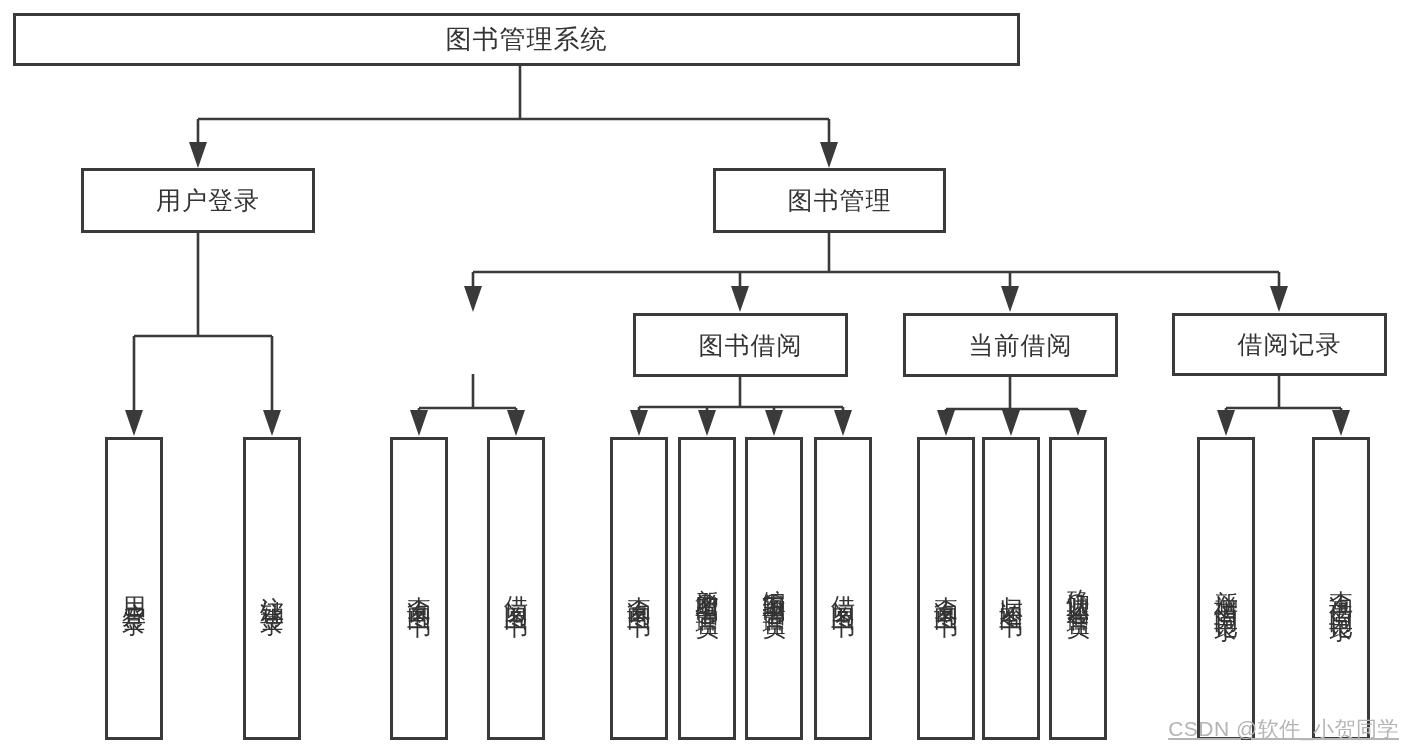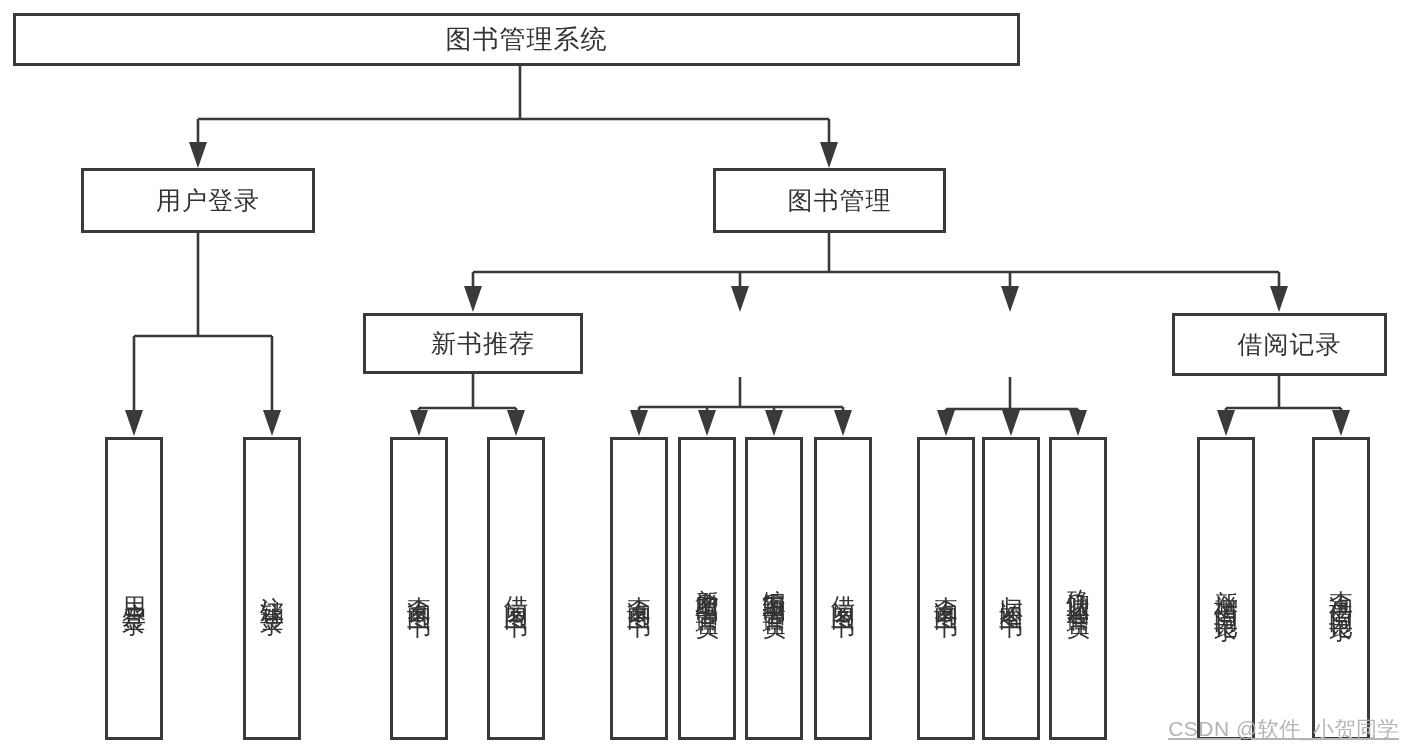--- a/index.html
+++ b/index.html
@@ -108,22 +108,25 @@
     <span>图书管理系统</span>
   </div>
 
   <div class="hbox" style="left:81px; top:168px; width:234px; height:65px;">
     <span>用户登录</span>
   </div>
   <div class="hbox" style="left:713px; top:168px; width:233px; height:65px;font-family:Liberation Serif, serif;">
     <span>图书管理</span>
   </div>
 
-  <div class="hbox" style="left:363px; top:313px; width:220px; height:61px;">
-    <span>新书推荐</span>
+  <div class="hbox" style="left:633px; top:313px; width:215px; height:64px;">
+    <span>图书借阅</span>
+  </div>
+  <div class="hbox" style="left:903px; top:313px; width:215px; height:64px;">
+    <span>当前借阅</span>
   </div>
   <div class="hbox" style="left:1172px; top:313px; width:215px; height:63px;">
     <span>借阅记录</span>
   </div>
 
   <div class="vbox" style="left:105px;">
     <span class="vtext">用户登录</span>
   </div>
   <div class="vbox" style="left:243px;">
     <span class="vtext">注销登录</span>

